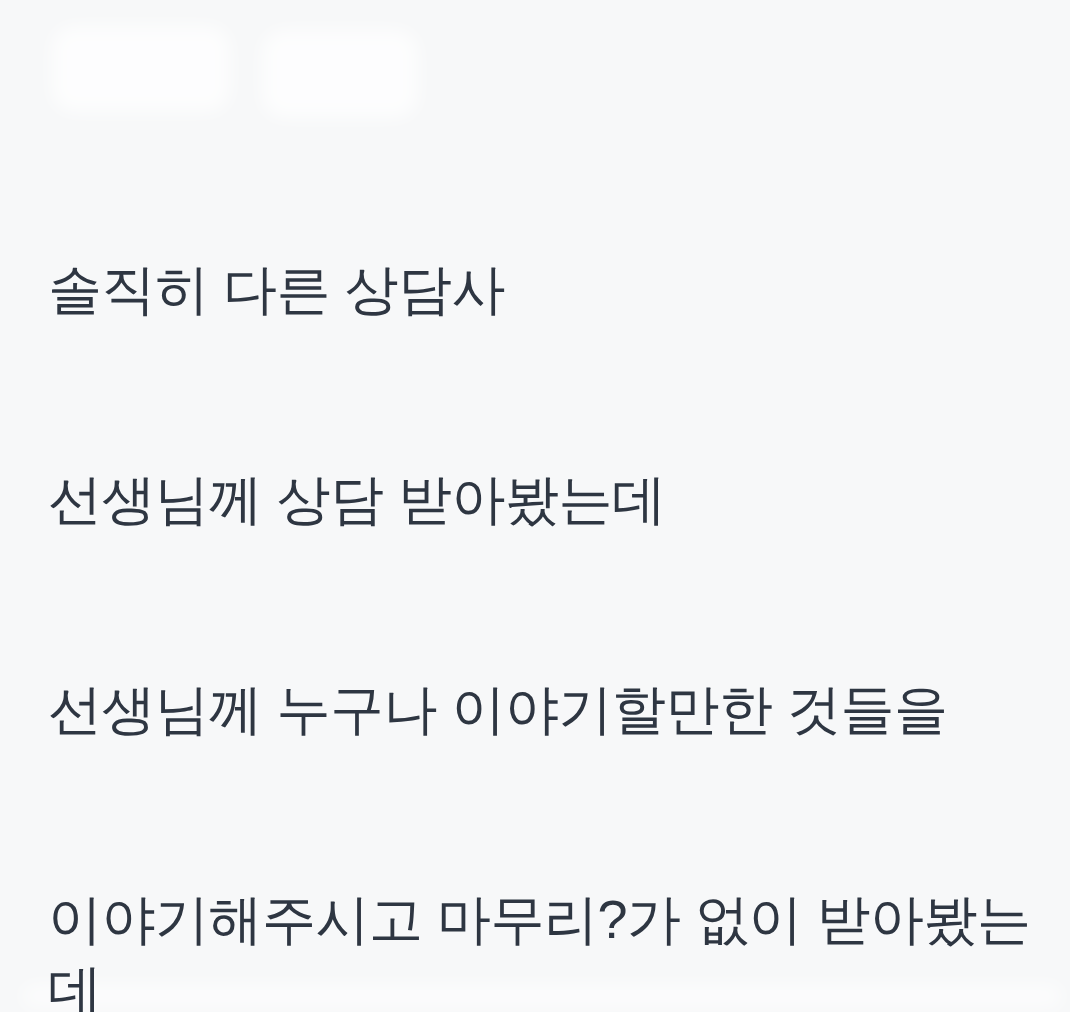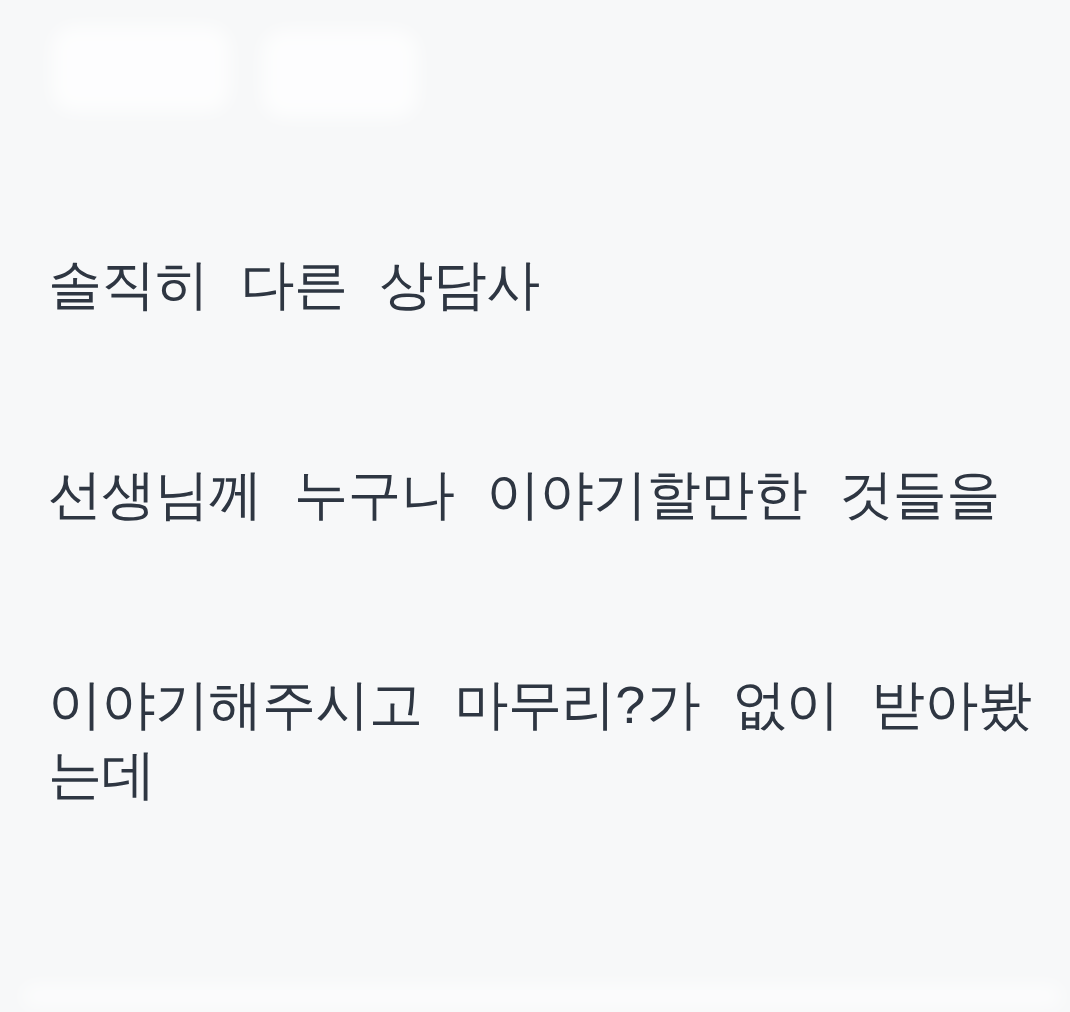--- a/index.html
+++ b/index.html
@@ -11,21 +11,20 @@
     height: 1012px;
     overflow: hidden;
     background: var(--bg-color, #f7f8f9);
     font-family: "Liberation Sans", "DejaVu Sans", sans-serif;
   }
   .page {
     position: relative;
     width: 1070px;
     height: 961px;
     background: var(--bg-color, #f7f8f9);
-    font-family: Liberation Mono, monospace;
   }
   
   .smudge {
     position: absolute;
     background: rgba(255, 255, 255, 0.75);
     filter: blur(9px);
     border-radius: 22px;
     pointer-events: none;
   }
   .smudge-a {
@@ -69,20 +68,21 @@
 <body>
 
 <div class="page">
 
   <div class="smudge smudge-a"></div>
   <div class="smudge smudge-b"></div>
   <div class="smudge smudge-bottom"></div>
 
   <div class="review-text">
     <p>솔직히 다른 상담사</p>
+    <p>선생님께 상담 받아봤는데</p>
     <p>선생님께 누구나 이야기할만한 것들을</p>
     <p>이야기해주시고 마무리?가 없이 받아봤는데</p>
     
     
     
     
     
     
     
     

